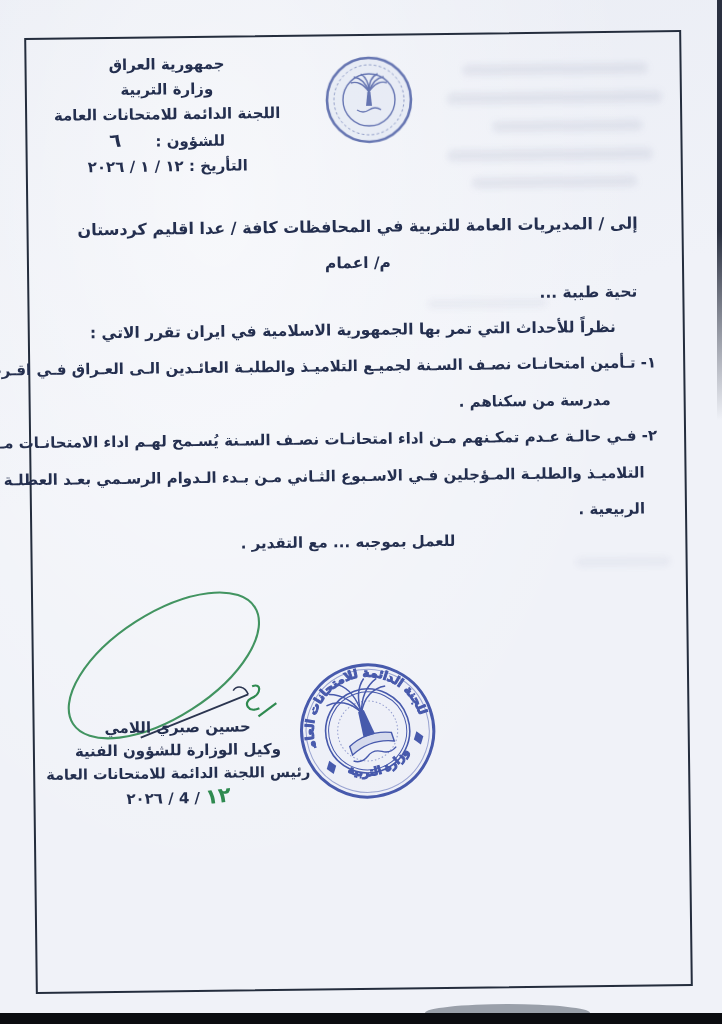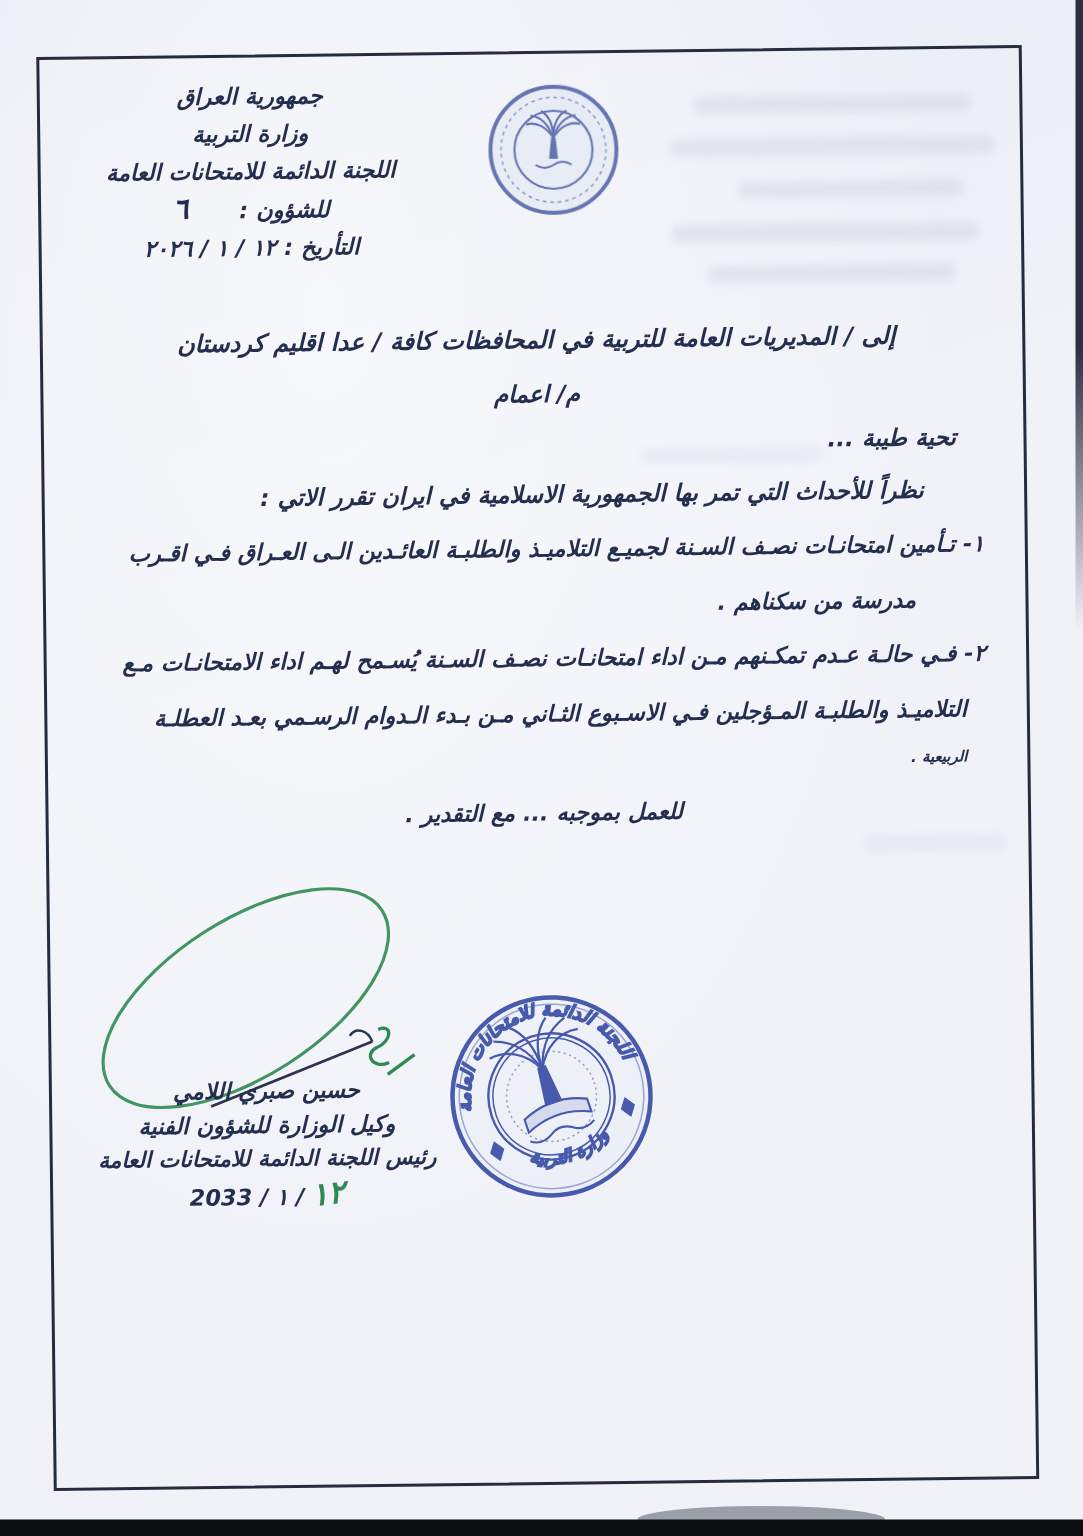--- a/index.html
+++ b/index.html
@@ -2,40 +2,39 @@
 <html lang="ar"><head>
 <meta charset="utf-8">
 <style>
   * { margin:0; padding:0; box-sizing:border-box; }
   body { background:#dfe3ea; font-family:"DejaVu Sans", sans-serif; }
   .page {
     position:relative; width:722px; height:1024px; overflow:hidden;
     background:#f0f2f8;
     background-image: radial-gradient(ellipse at 30% 20%, rgba(255,255,255,.55), rgba(255,255,255,0) 60%),
                       linear-gradient(160deg, rgba(210,216,230,.25), rgba(236,240,248,0) 40%);
-    font-style: italic;
   }
   .rot { position:absolute; inset:0; transform:rotate(-0.7deg); transform-origin:50% 50%; }
   .frame { position:absolute; left:30px; top:34px; width:657px; height:956px;
            border:2.5px solid #242d3d; }
   .t { position:absolute; direction:rtl; color:#242f4f; font-weight:bold; white-space:nowrap;
        font-family:"DejaVu Sans", sans-serif; }
   .lh { left:52px; top:50px; width:240px; text-align:center; font-size:15px; line-height:25px; }
   .lh .num-row { letter-spacing:.2px; }
   .num-val { font-size:19px; margin-right:34px; display:inline-block; transform:rotate(-4deg); }
   .emb { position:absolute; left:328px; top:54px; width:92px; height:92px; opacity:.85; filter:blur(.5px); }
   .rcp { left:50px; top:217px; width:622px; text-align:center; font-size:16px; }
   .sbj { left:50px; top:254px; width:622px; text-align:center; font-size:15.5px; }
   .greet { right:82px; top:286px; font-size:15.5px; }
   .intro { right:104px; top:321px; font-size:15.5px; }
   .i1l1 { right:64px;  top:357px; font-size:15px; }
   .i1l2 { right:110px; top:394px; font-size:15px; }
   .i2l1 { right:64px;  top:430px; font-size:15px; }
   .i2l2 { right:77px;  top:467px; font-size:15px; }
-  .i2l3 { right:77px;  top:503px; font-size:10px; }
+  .i2l3 { right:77px;  top:503px; font-size:15px; }
   .close { right:267px; top:533px; font-size:15px; }
   .sigsvg { position:absolute; left:50px; top:575px; width:240px; height:180px; }
   .sigblock { left:25px; top:714px; width:300px; text-align:center; font-size:15px; line-height:23px; }
   .sigblock .t2 { font-size:14.5px; }
   .sigdate { font-size:15px; }
   .day { color:#2f8a50; font-size:21px; font-weight:bold; display:inline-block;
          transform:rotate(-6deg); margin-left:5px; }
   .stampsvg { position:absolute; left:286px; top:652px; width:158px; height:158px;
               mix-blend-mode:multiply; opacity:.93; }
   .ring { font-size:12px; font-weight:bold; fill:#3a4da6; font-family:"DejaVu Sans", sans-serif; }
@@ -110,21 +109,21 @@
       <path d="M196 118 c -3 -8 -11 -10 -15 -4" stroke="#2b3550" stroke-width="1.6" fill="none"></path>
       <path d="M200 110 c 10 -4 9 8 -1 12 c -9 4 -3 15 8 10" stroke="#2f8a50" stroke-width="2.2" fill="none"></path>
       <path d="M206 140 l 18 -13" stroke="#2f8a50" stroke-width="2.2" fill="none"></path>
     </svg>
 
     <div class="t sigblock">
       <div>حسين صبري اللامي</div>
       <div>وكيل الوزارة للشؤون الفنية</div>
       <div class="t2">رئيس اللجنة الدائمة للامتحانات العامة</div>
       <div class="sigdate">
-        <span class="day">١٢</span><span>/ ١ / 2033</span>
+        <span class="day">١٢</span><span>/ 4 / ٢٠٢٦</span>
       </div>
     </div>
 
     <svg class="stampsvg" viewBox="0 0 158 158">
       <g transform="rotate(-18 79 79)" stroke="#3a4da6" fill="none">
         <circle cx="79" cy="79" r="66" stroke-width="3" fill="rgba(222,228,246,.22)"></circle>
         <circle cx="79" cy="79" r="61.5" stroke-width="1" opacity=".5"></circle>
         <circle cx="79" cy="79" r="42" stroke-width="1.6"></circle>
         <circle cx="79" cy="79" r="39" stroke-width="1"></circle>
         <path d="M33 95 l5 7 -5 7 -5 -7 Z" fill="#3a4da6" stroke="none"></path>

